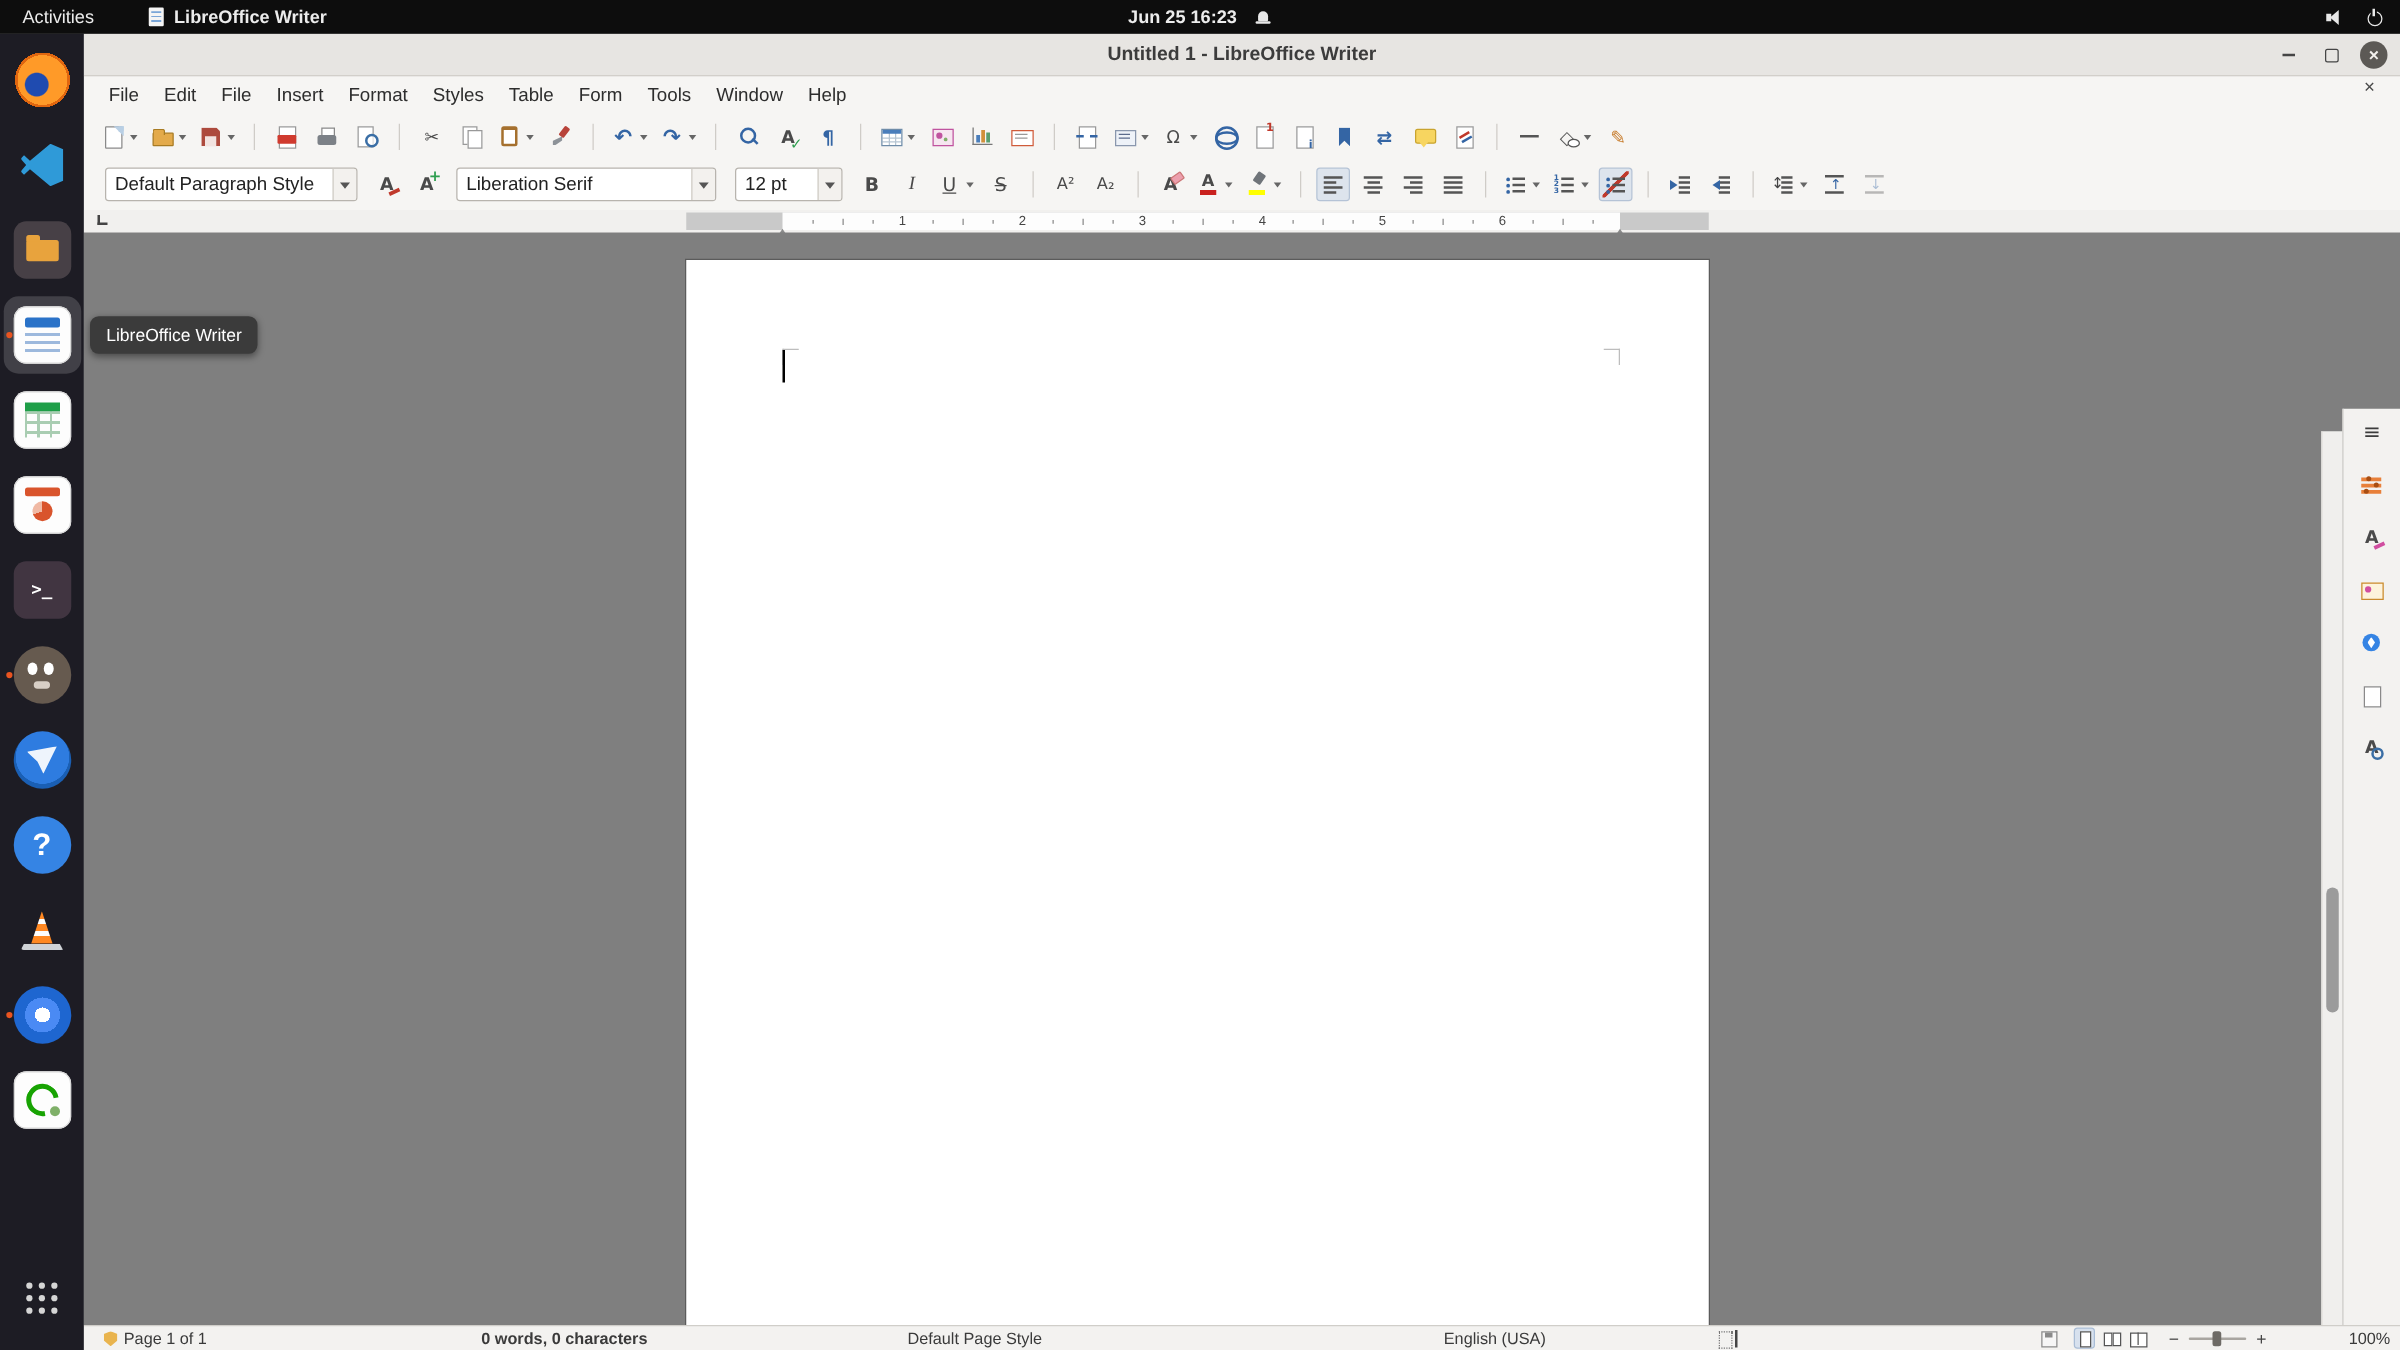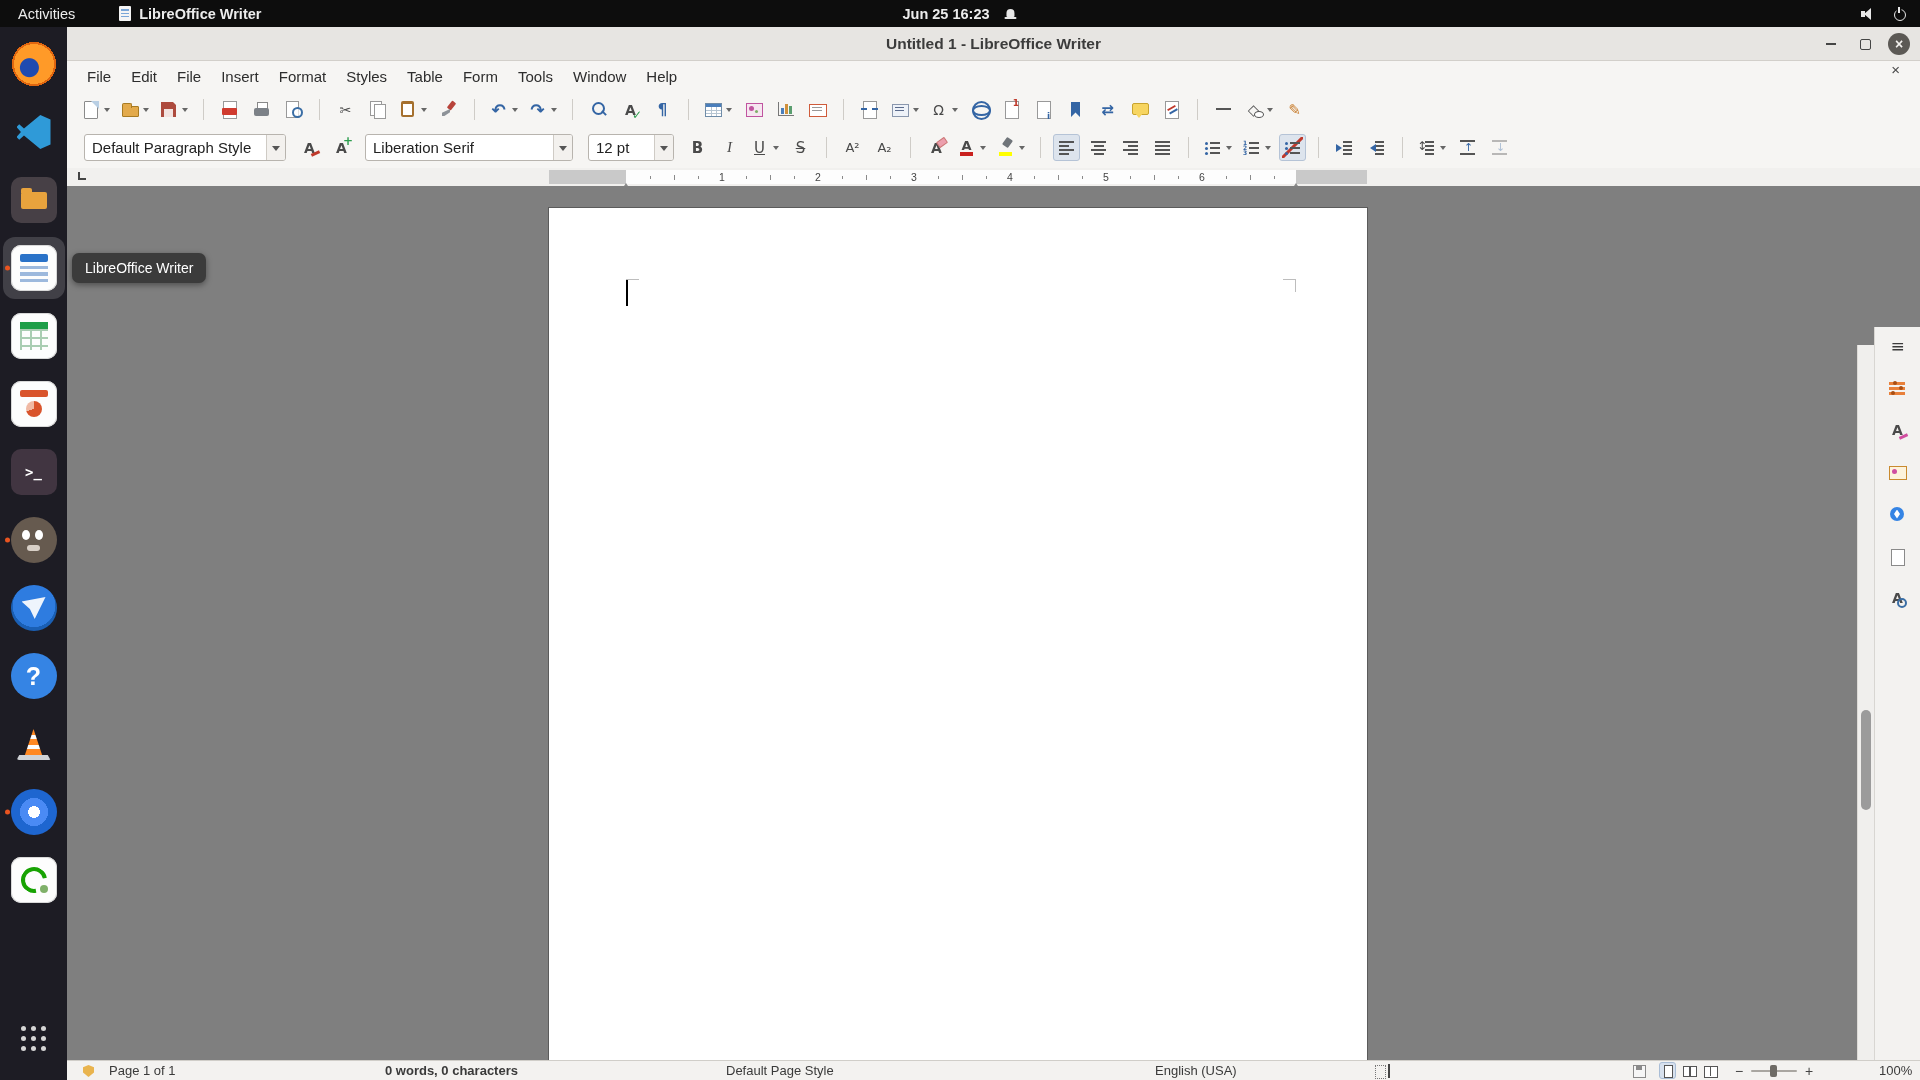--- a/index.html
+++ b/index.html
@@ -237,21 +237,21 @@
   .i-sbinspect{font-weight:bold;}
   .i-sbinspect::after{content:"";position:absolute;right:1px;bottom:1px;width:6px;height:6px;border:2px solid #3a6ea5;border-radius:50%;}
 
   
   .statusbar{height:20px;background:#f3f2f0;border-top:1px solid #d0cec9;position:relative;font-size:13px;color:#3a3a3a;flex:none;}
   .sbt{position:absolute;top:0;line-height:19px;white-space:nowrap;}
   .sbi{position:absolute;display:inline-block;width:16px;height:16px;}
   .doc-status{left:14px;top:3px;}
   .doc-status::before{content:"";position:absolute;left:2px;top:1px;width:11px;height:12px;background:#e9b44e;
     clip-path:polygon(50% 0,100% 18%,100% 62%,50% 100%,0 62%,0 18%);}
-  .sb-page{left:42px;}
+  .sb-page{left:32px;}
   .sb-words{left:318px;font-weight:bold;}
   .sb-style{left:659px;}
   .sb-lang{left:1088px;}
   .sel-mode{left:1308px;top:3px;}
   .sel-mode::before{content:"";position:absolute;left:0;top:1px;width:9px;height:12px;border:1px dotted #777;}
   .sel-mode::after{content:"";position:absolute;left:13px;top:0;width:2px;height:14px;background:#444;}
   .mod-flag{left:1565px;top:2px;}
   .mod-flag::before{content:"";position:absolute;left:1px;top:2px;width:11px;height:11px;border:1px solid #8a8a8a;background:#f6f6f6;}
   .mod-flag::after{content:"";position:absolute;left:4px;top:3px;width:6px;height:4px;background:#8a8a8a;}
   .sb-views{position:absolute;left:1592px;top:1px;display:flex;gap:4px;}

